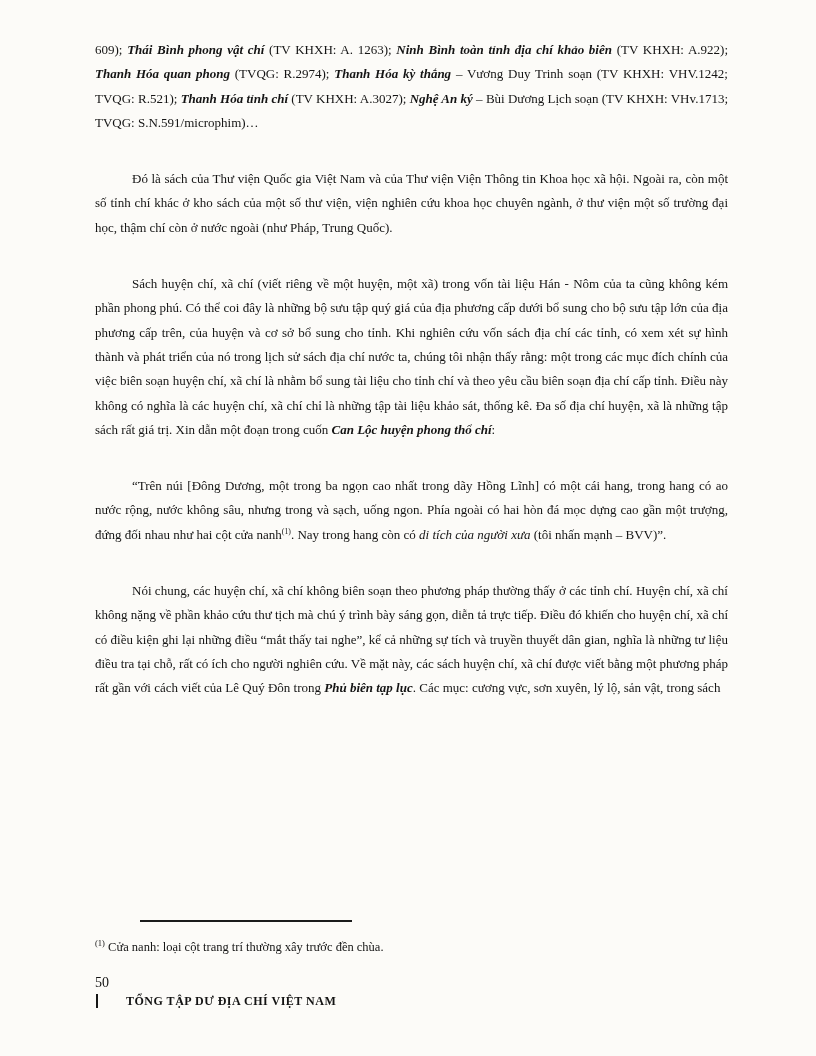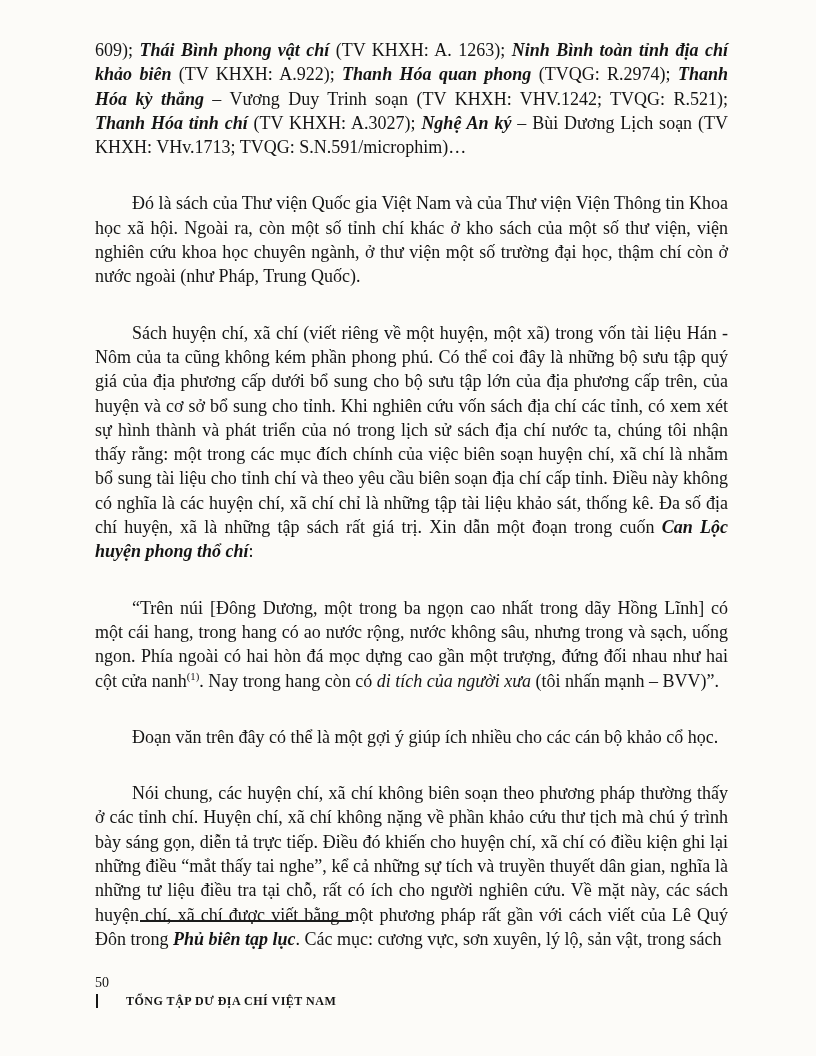--- a/index.html
+++ b/index.html
@@ -15,21 +15,21 @@
     color:#141414;
     overflow:hidden;
   }
   .text-block{
     position:absolute;
     left:95px;top:38px;
     width:633px;
   }
   .para{
     margin:0 0 4px 0;
-    font-size:18px;
+    font-size:13px;
     line-height:24.3px;
     text-align:justify;
     text-justify:inter-word;
   }
   .para.indent{text-indent:37px;margin-top:32px;}
   .bi{font-weight:700;font-style:italic;}
   .i{font-style:italic;}
   .sup{vertical-align:super;font-size:0.60em;line-height:0;}
   .footnote-area{
     position:absolute;
@@ -75,26 +75,26 @@
 </head>
 <body>
 
 <div class="page">
 
   <div class="text-block">
       <p class="para"><span>609); </span><span class="bi">Thái Bình phong vật chí</span><span> (TV KHXH: A. 1263); </span><span class="bi">Ninh Bình toàn tỉnh địa chí khảo biên</span><span> (TV KHXH: A.922); </span><span class="bi">Thanh Hóa quan phong</span><span> (TVQG: R.2974); </span><span class="bi">Thanh Hóa kỳ thắng</span><span> – Vương Duy Trinh soạn (TV KHXH: VHV.1242; TVQG: R.521); </span><span class="bi">Thanh Hóa tỉnh chí</span><span> (TV KHXH: A.3027); </span><span class="bi">Nghệ An ký</span><span> – Bùi Dương Lịch soạn (TV KHXH: VHv.1713; TVQG: S.N.591/microphim)…</span></p>
       <p class="para indent"><span>Đó là sách của Thư viện Quốc gia Việt Nam và của Thư viện Viện Thông tin Khoa học xã hội. Ngoài ra, còn một số tỉnh chí khác ở kho sách của một số thư viện, viện nghiên cứu khoa học chuyên ngành, ở thư viện một số trường đại học, thậm chí còn ở nước ngoài (như Pháp, Trung Quốc).</span></p>
       <p class="para indent"><span>Sách huyện chí, xã chí (viết riêng về một huyện, một xã) trong vốn tài liệu Hán - Nôm của ta cũng không kém phần phong phú. Có thể coi đây là những bộ sưu tập quý giá của địa phương cấp dưới bổ sung cho bộ sưu tập lớn của địa phương cấp trên, của huyện và cơ sở bổ sung cho tỉnh. Khi nghiên cứu vốn sách địa chí các tỉnh, có xem xét sự hình thành và phát triển của nó trong lịch sử sách địa chí nước ta, chúng tôi nhận thấy rằng: một trong các mục đích chính của việc biên soạn huyện chí, xã chí là nhằm bổ sung tài liệu cho tỉnh chí và theo yêu cầu biên soạn địa chí cấp tỉnh. Điều này không có nghĩa là các huyện chí, xã chí chỉ là những tập tài liệu khảo sát, thống kê. Đa số địa chí huyện, xã là những tập sách rất giá trị. Xin dẫn một đoạn trong cuốn </span><span class="bi">Can Lộc huyện phong thổ chí</span><span>:</span></p>
       <p class="para indent"><span>“Trên núi [Đông Dương, một trong ba ngọn cao nhất trong dãy Hồng Lĩnh] có một cái hang, trong hang có ao nước rộng, nước không sâu, nhưng trong và sạch, uống ngon. Phía ngoài có hai hòn đá mọc dựng cao gần một trượng, đứng đối nhau như hai cột cửa nanh</span><span class="sup">(1)</span><span>. Nay trong hang còn có </span><span class="i">di tích của người xưa</span><span> (tôi nhấn mạnh – BVV)”.</span></p>
-      <p class="para indent"><span>Đoạn văn trên đây có thể là một gợi ý giúp ích nhiều cho các cán bộ khảo cổ học.</span></p>
       <p class="para indent"><span>Nói chung, các huyện chí, xã chí không biên soạn theo phương pháp thường thấy ở các tỉnh chí. Huyện chí, xã chí không nặng về phần khảo cứu thư tịch mà chú ý trình bày sáng gọn, diễn tả trực tiếp. Điều đó khiến cho huyện chí, xã chí có điều kiện ghi lại những điều “mắt thấy tai nghe”, kể cả những sự tích và truyền thuyết dân gian, nghĩa là những tư liệu điều tra tại chỗ, rất có ích cho người nghiên cứu. Về mặt này, các sách huyện chí, xã chí được viết bằng một phương pháp rất gần với cách viết của Lê Quý Đôn trong </span><span class="bi">Phủ biên tạp lục</span><span>. Các mục: cương vực, sơn xuyên, lý lộ, sản vật, trong sách</span></p>
     </div>
 
   <div class="footnote-area">
     <div class="footnote-rule"></div>
+    <p class="footnote"><span class="fn-marker">(1)</span><span> Cửa nanh: loại cột trang trí thường xây trước đền chùa.</span></p>
   </div>
 
   <div class="footer">
     <div class="page-number">50</div>
     <div class="page-tick"></div>
     <div class="running-title">TỔNG TẬP DƯ ĐỊA CHÍ VIỆT NAM</div>
   </div>
 
 </div>
 

